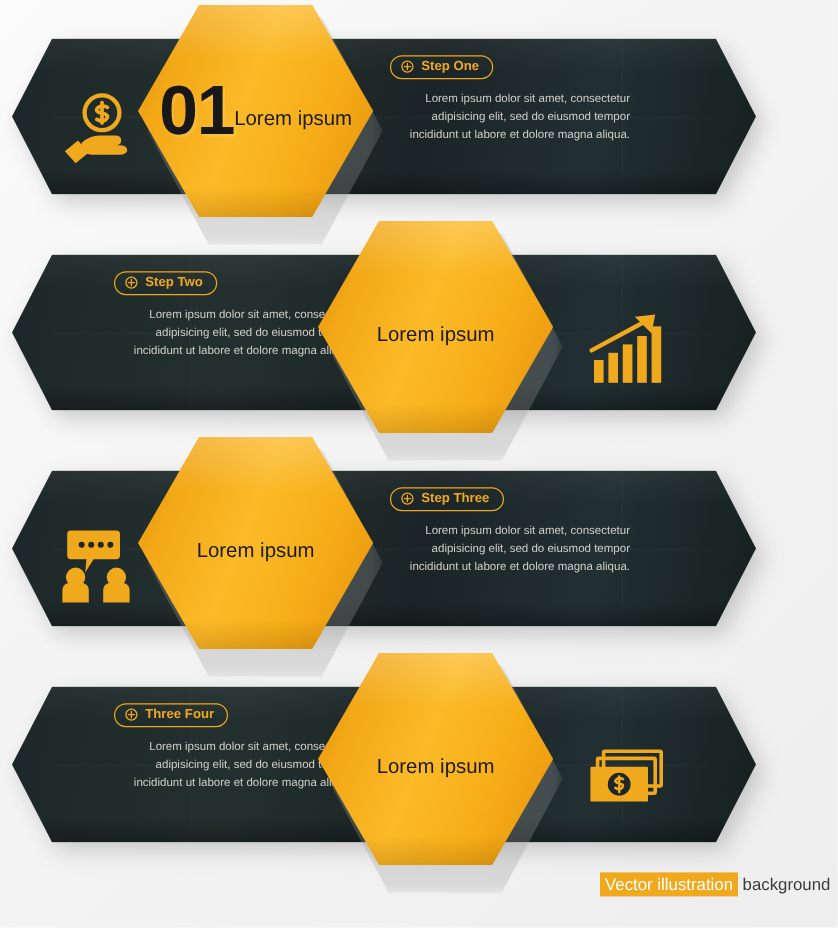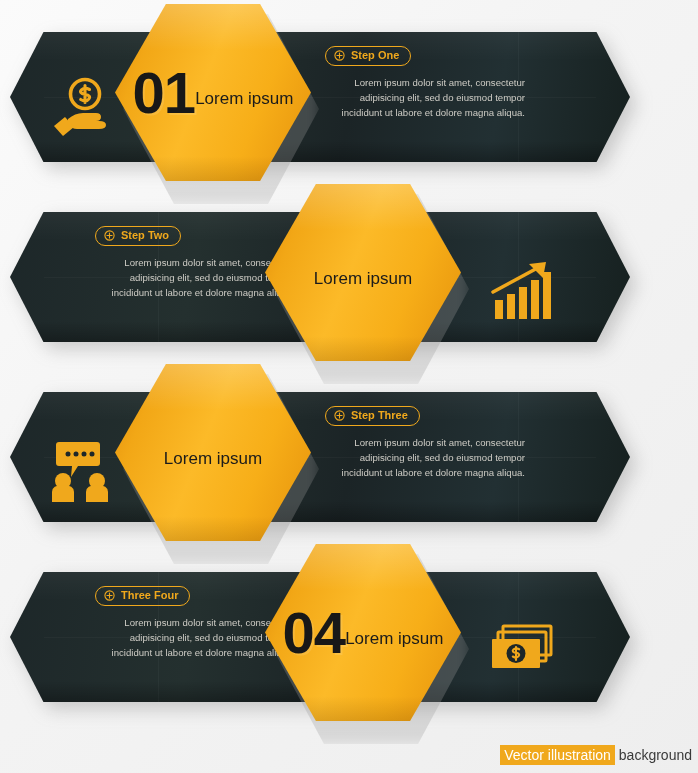--- a/index.html
+++ b/index.html
@@ -180,21 +180,21 @@
     height: 74px;
   }
   .banner-icon.ic-left  { left: 35px; }
   .banner-icon.ic-right { left: 475px; }
   .banner-icon svg { width: 100%; height: 100%; display: block; }
 
   
   .watermark {
     position: absolute;
     right: 6px;
-    bottom: 10px;
+    bottom: 28px;
     font-size: 14px;
     color: #333333;
     white-space: nowrap;
     margin-top: 48px;
   }
   .watermark .hl {
     background: #f0a81c;
     color: #ffffff;
     padding: 2px 4px;
   }
@@ -348,21 +348,20 @@
               <path d="M6 3.2 v5.6 M3.2 6 h5.6" stroke="#f0a81c" stroke-width="1.2" stroke-linecap="round"></path>
             </svg>
           </span>
           <span>Three Four</span>
         </span>
       </div>
       <p class="para">Lorem ipsum dolor sit amet, consectetur adipisicing elit, sed do eiusmod tempor incididunt ut labore et dolore magna aliqua.</p>
     </div>
     <div class="hex-shadow hex-pos-right"></div>
     <div class="hex hex-pos-right">
-      <span class="hex-num">04</span>
       <span class="hex-label">Lorem ipsum</span>
     </div>
   </div>
 
   <div class="watermark">
     <span class="hl">Vector illustration</span><span class="plain">background</span>
   </div>
 
 </div>
 

